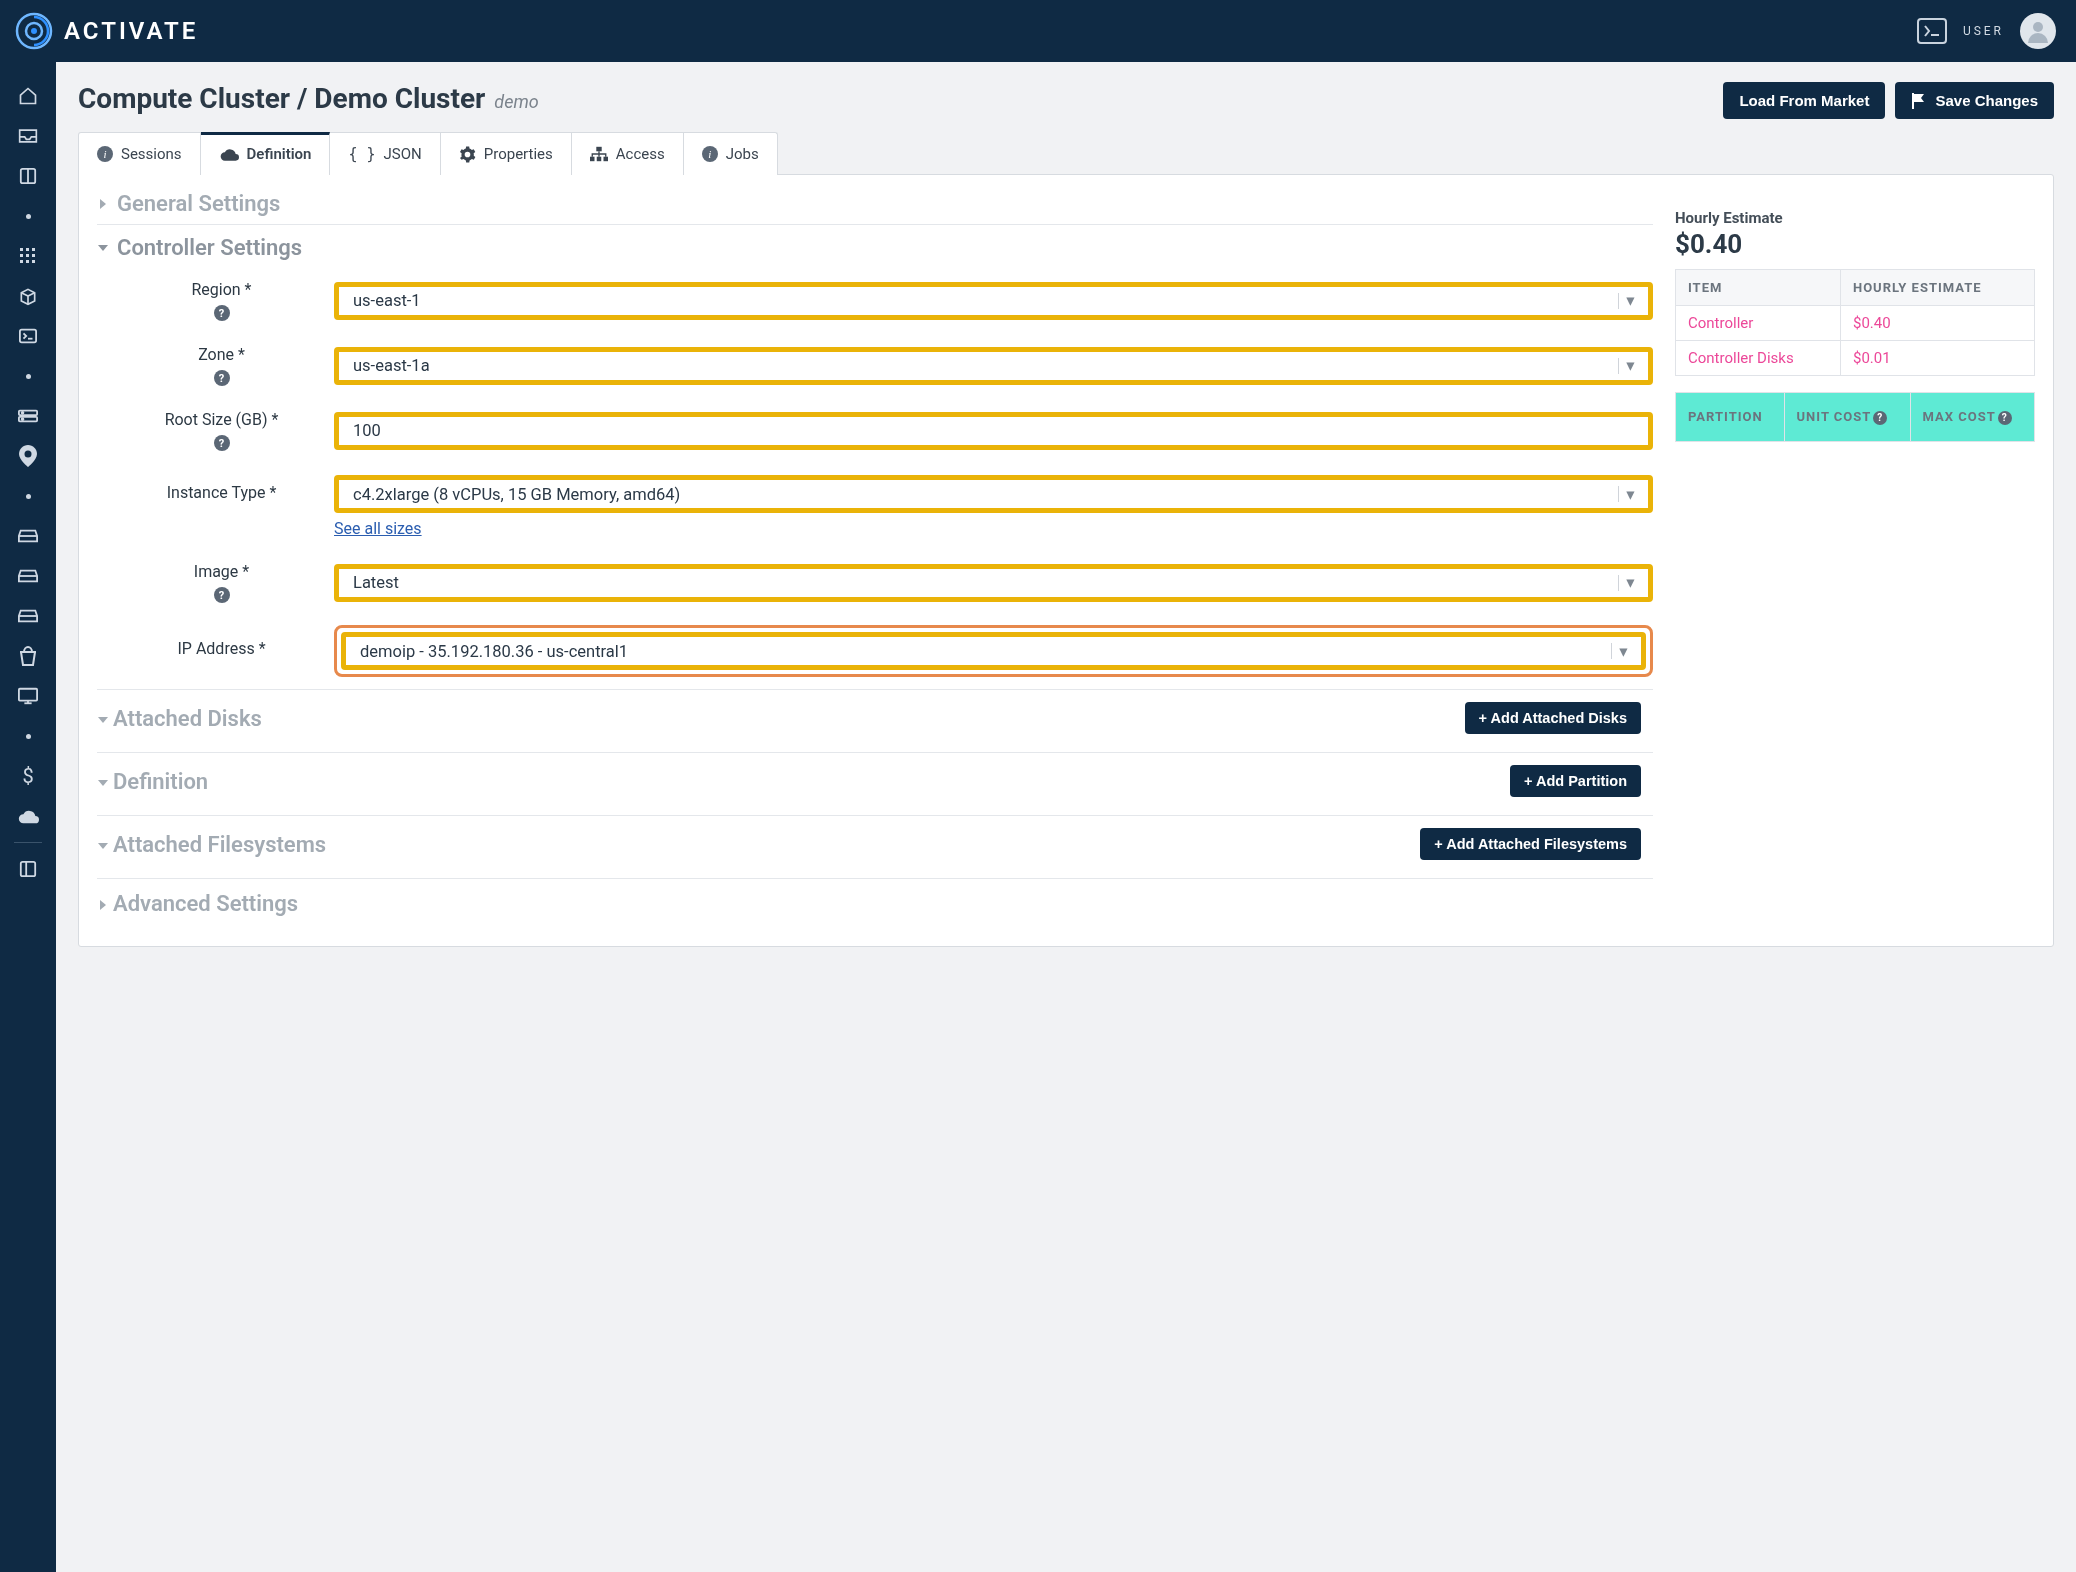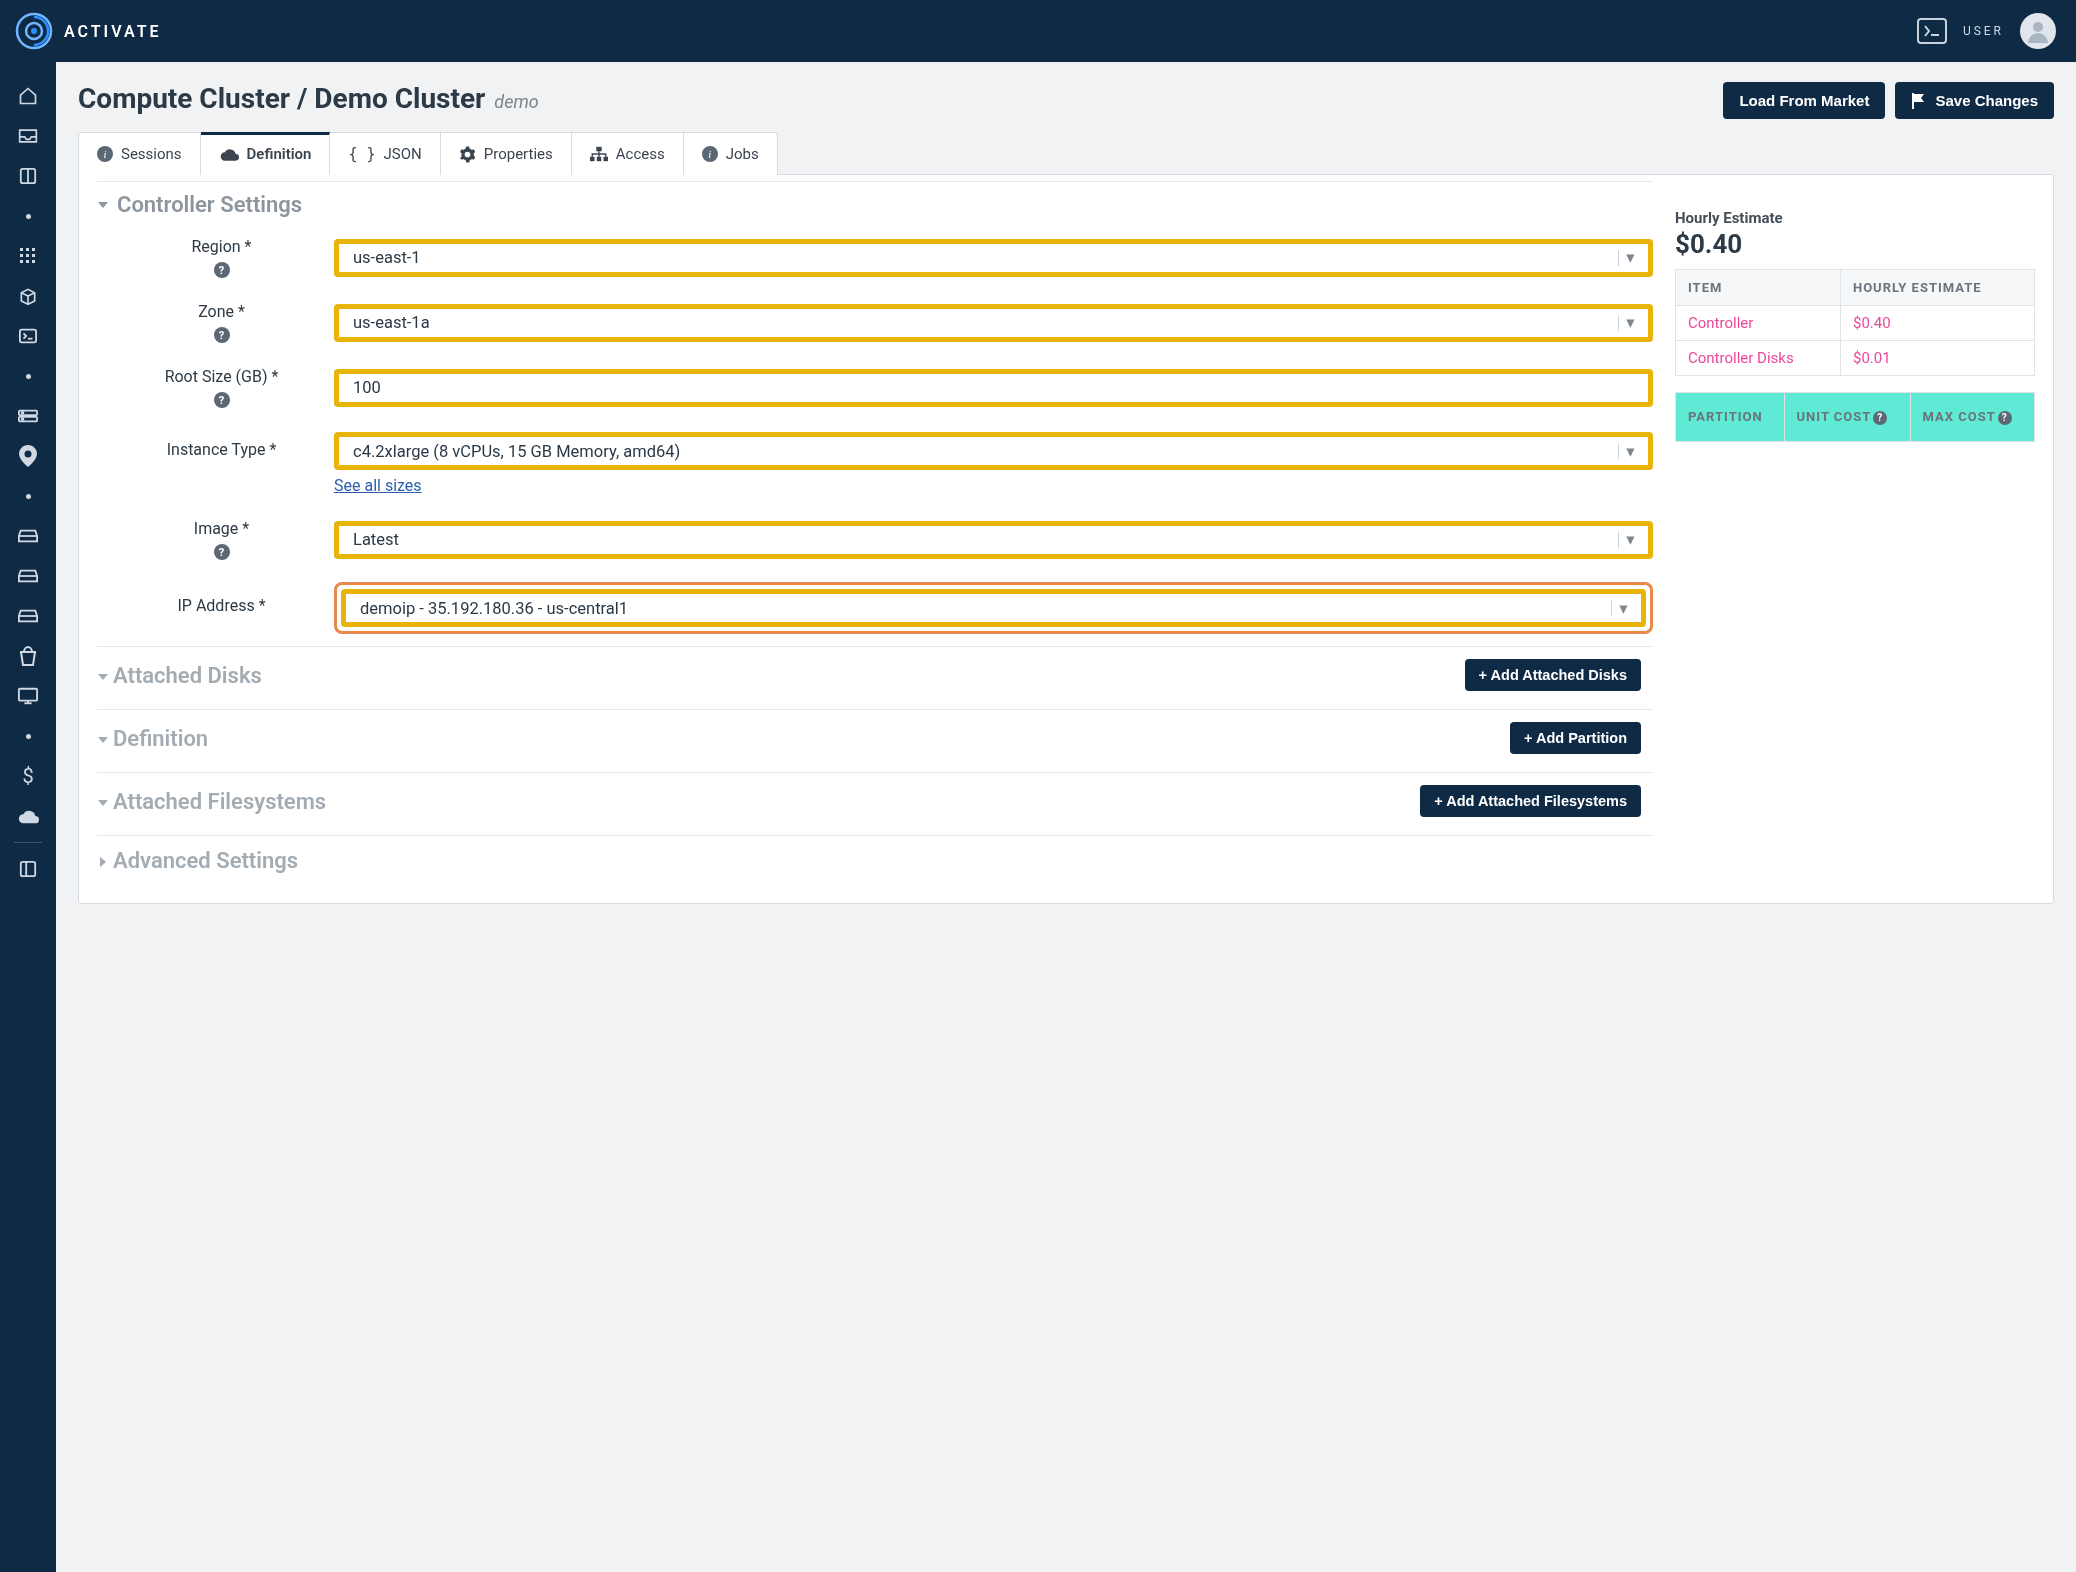--- a/index.html
+++ b/index.html
@@ -9,21 +9,21 @@
     --navy2:#13324f;
     --grey-border:#d7dbe0;
     --grey-text:#7a828b;
     --grey-heading:#a3abb3;
     --link:#2a5db0;
     --orange:#e7894c;
   }
   .topbar{ background:var(--navy); height:62px; display:flex; align-items:center; justify-content:space-between; padding:0 20px 0 14px; }
   .logo{ display:flex; align-items:center; gap:10px; color:#fff; }
   .logo-mark{ width:40px; height:40px; display:flex; align-items:center; justify-content:center; }
-  .logo-text{ letter-spacing:3px; font-family: "Verdana","Segoe UI",Roboto,sans-serif; font-weight:600; font-size:16px; }
+  .logo-text{ letter-spacing:3px; font-family: "Verdana","Segoe UI",Roboto,sans-serif; font-weight:600; font-size:24px; }
   .top-right{ display:flex; align-items:center; gap:16px; color:#d2dae3; }
   .terminal-icon{ border:2px solid #c9d3de; border-radius:4px; width:30px; height:26px; display:flex; align-items:center; justify-content:center; }
   .user-label{ font-size:12px; letter-spacing:3px; }
   .avatar{ width:36px; height:36px; border-radius:50%; background:#e0e6ec; display:flex; align-items:center; justify-content:center; }
   .shell{ display:flex; height:calc(100% - 62px); }
   .sidebar{ width:56px; background:var(--navy); display:flex; flex-direction:column; align-items:center; padding-top:14px; gap:0; }
   .sidebar .sb-item{ width:56px; height:40px; display:flex; align-items:center; justify-content:center; color:#cfd8e3; cursor:pointer; }
   .sb-dot{ width:5px; height:5px; border-radius:50%; background:#cfd8e3; }
   .sb-divider{ width:28px; border-top:1px solid #3a536b; margin:6px 0; }
   .main{ flex:1; padding:20px 22px 30px 22px; overflow:auto; }
@@ -279,20 +279,28 @@
       <div class="tab">
           <span class="info-circ">i</span>
           <span>Jobs</span>
         </div>
     </div>
 
     <div class="panel">
       <div class="columns">
         <div class="left-col">
 
+          <div class="section-head">
+            <span class="chev">
+                <svg width="12" height="12" viewBox="0 0 12 12" fill="#a3abb3">
+                  <path d="M3 1 L9 6 L3 11 Z"></path>
+                </svg>
+              </span>
+            <span>General Settings</span>
+          </div>
           <div class="section-sep"></div>
 
           <div class="section-head" style="color:#8c949d">
             <span class="chev">
                 <svg width="12" height="12" viewBox="0 0 12 12" fill="#8c949d">
                   <path d="M1 3 L6 9 L11 3 Z"></path>
                 </svg>
               </span>
             <span>Controller Settings</span>
           </div>

